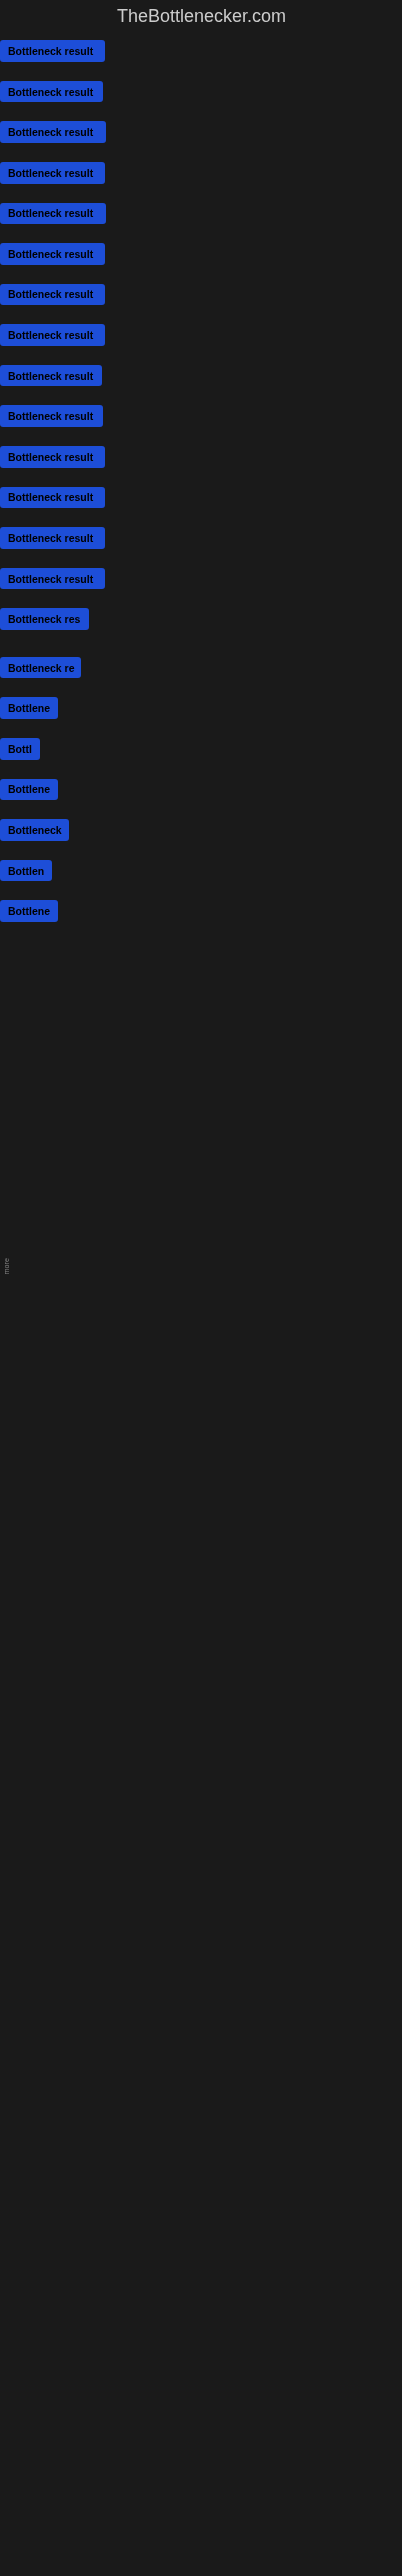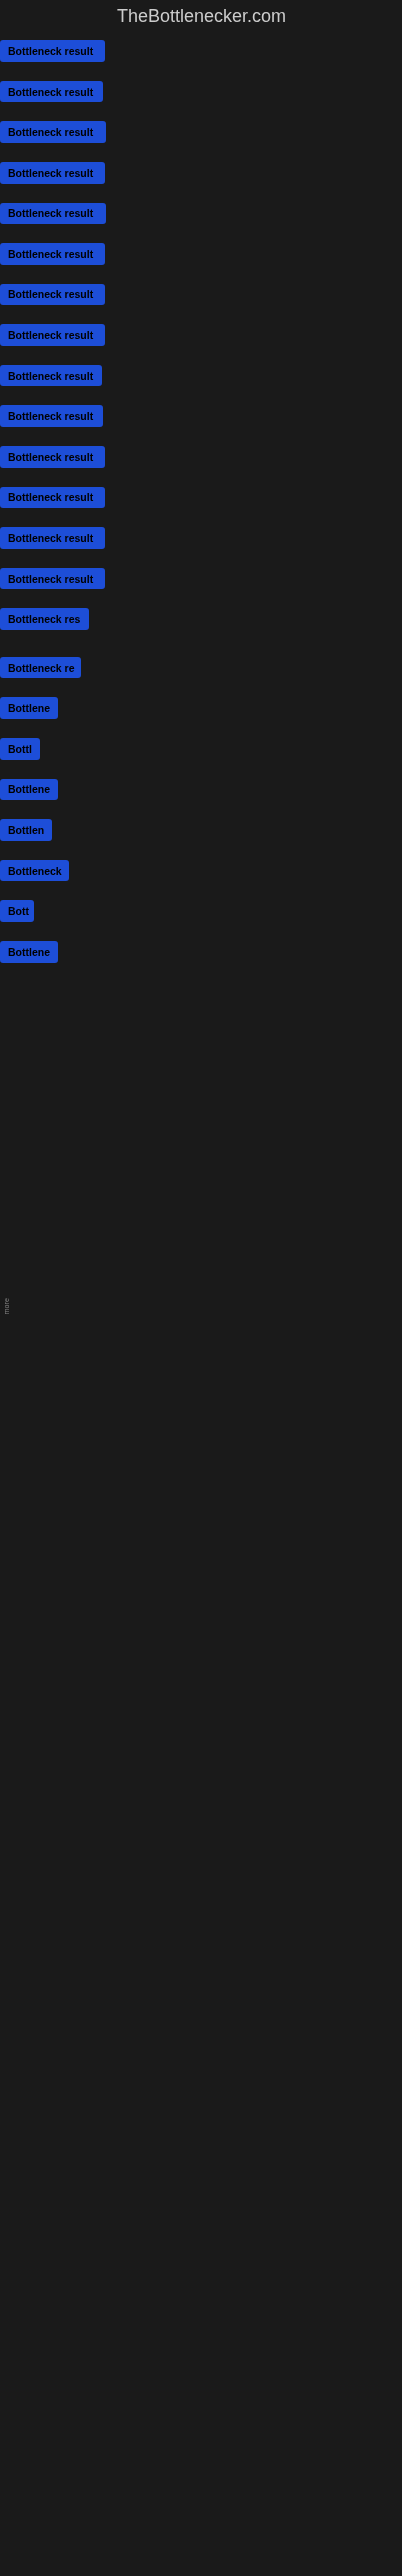--- a/index.html
+++ b/index.html
@@ -69,22 +69,21 @@
     <div class="row" style="padding-top: 4.8px; padding-bottom: 4.8px;"><div class="bottleneck-item" style="max-width: 103px; width: 103px;">Bottleneck result</div></div>
     <div class="row" style="padding-top: 4.8px; padding-bottom: 4.8px;"><div class="bottleneck-item" style="max-width: 105px; width: 105px;">Bottleneck result</div></div>
     <div class="row" style="padding-top: 4.8px; padding-bottom: 4.8px;"><div class="bottleneck-item" style="max-width: 105px; width: 105px;">Bottleneck result</div></div>
     <div class="row" style="padding-top: 4.8px; padding-bottom: 4.8px;"><div class="bottleneck-item" style="max-width: 105px; width: 105px;">Bottleneck result</div></div>
     <div class="row" style="padding-top: 4.8px; padding-bottom: 4.8px;"><div class="bottleneck-item" style="max-width: 105px; width: 105px;">Bottleneck result</div></div>
     <div class="row" style="padding-top: 4.8px; padding-bottom: 4.8px;"><div class="bottleneck-item" style="max-width: 89px; width: 112px;">Bottleneck res</div></div>
     <div class="row" style="padding-top: 4.8px; padding-bottom: 4.8px;"><div class="bottleneck-item" style="max-width: 81px; width: 81px; margin-top: 8px;">Bottleneck re</div></div>
     <div class="row" style="padding-top: 4.8px; padding-bottom: 4.8px;"><div class="bottleneck-item" style="max-width: 58px; width: 58px;">Bottlene</div></div>
     <div class="row" style="padding-top: 4.8px; padding-bottom: 4.8px;"><div class="bottleneck-item" style="max-width: 40px; width: 40px;">Bottl</div></div>
     <div class="row" style="padding-top: 4.8px; padding-bottom: 4.8px;"><div class="bottleneck-item" style="max-width: 58px; width: 58px;">Bottlene</div></div>
+    <div class="row" style="padding-top: 4.8px; padding-bottom: 4.8px;"><div class="bottleneck-item" style="max-width: 69px; width: 69px;">Bottleneck</div></div>
     <div class="row" style="padding-top: 4.8px; padding-bottom: 4.8px;"><div class="bottleneck-item" style="max-width: 52px; width: 52px;">Bottlen</div></div>
-    <div class="row" style="padding-top: 4.8px; padding-bottom: 4.8px;"><div class="bottleneck-item" style="max-width: 69px; width: 69px;">Bottleneck</div></div>
-    <div class="row" style="padding-top: 4.8px; padding-bottom: 4.8px;"><div class="bottleneck-item" style="max-width: 34px; width: 34px;">Bott</div></div>
     <div class="row" style="padding-top: 4.8px; padding-bottom: 4.8px;"><div class="bottleneck-item" style="max-width: 58px; width: 58px;">Bottlene</div></div>
   </div>
 
 <div style="position: relative; height: 805px;">
   <div class="axis-label">more</div>
 </div>
 
 
 </body></html>

